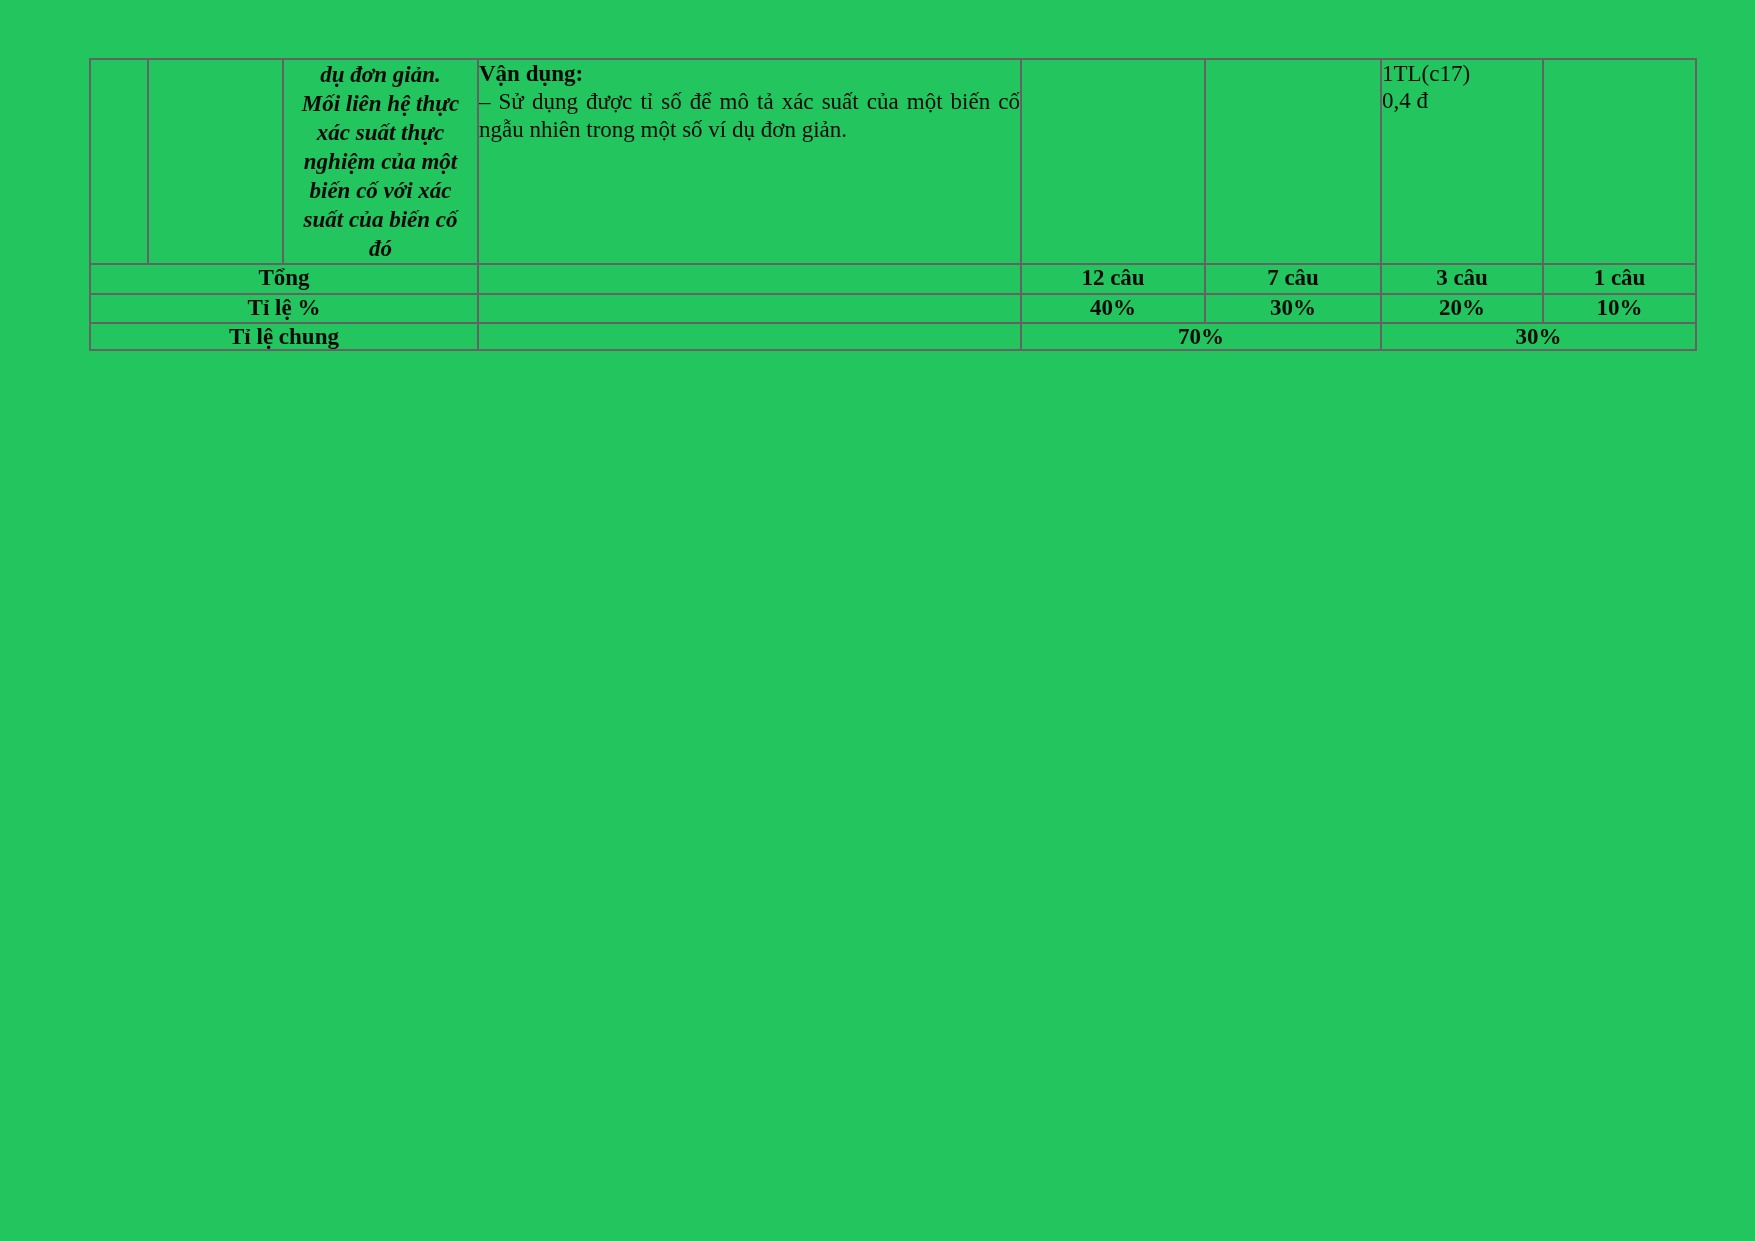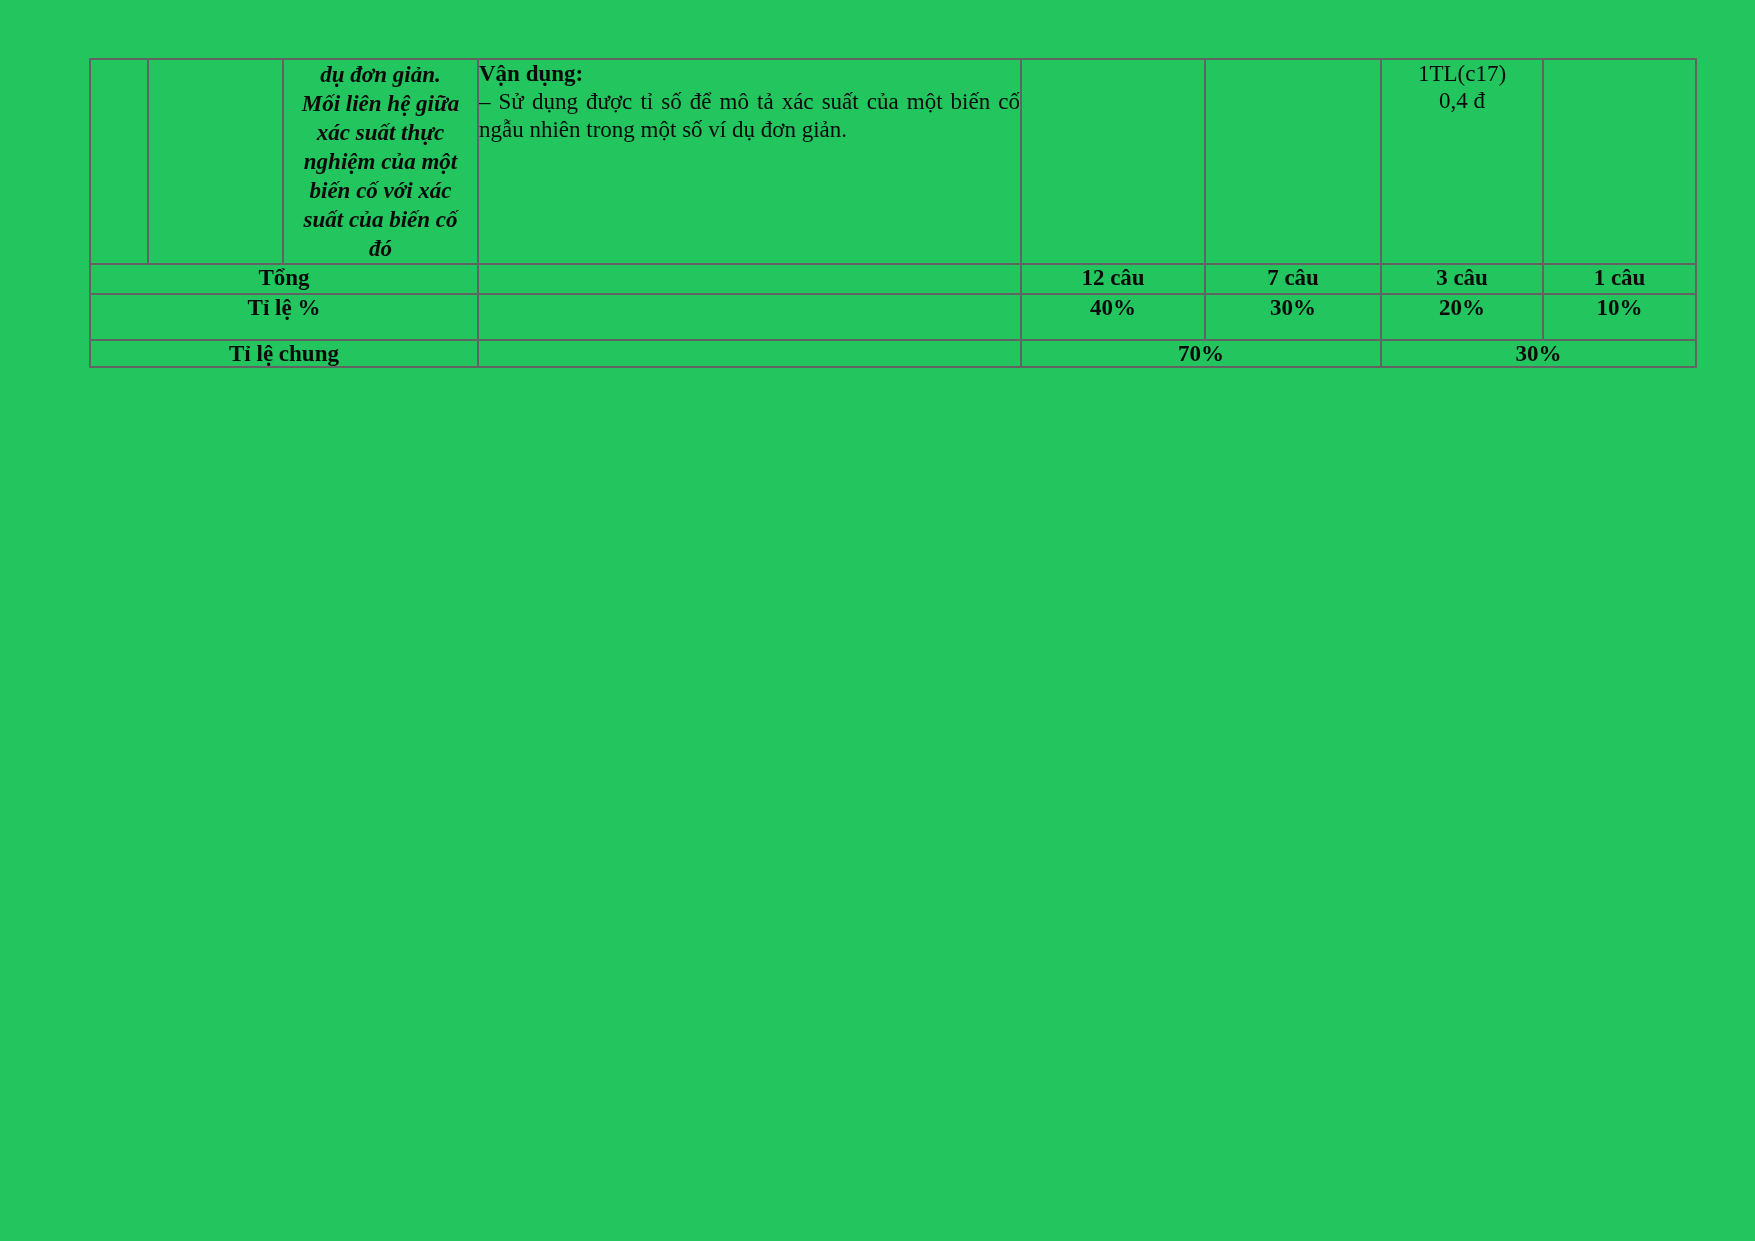--- a/index.html
+++ b/index.html
@@ -27,39 +27,38 @@
   table.matrix td {
     border: 2px solid #636363;
     padding: 0;
     font-size: 23px;
     vertical-align: top;
     overflow: hidden;
   }
   tr.row-main   { height: 203px; }
   tr.row-total  { height: 30px; }
   tr.row-points { height: 30px; }
-  tr.row-pct    { height: 46px; }
+  tr.row-pct    { height: 29px; }
   tr.row-ratio  { height: 24px; margin-left: 8px; }
 
   td.topic-cell {
     font-weight: bold;
     font-style: italic;
     text-align: center;
     line-height: 29px;
     padding-top: 1px;
   }
   td.req-cell {
     padding: 1px 9px 0 9px;
     line-height: 28px;
     margin-top: 13px;
   }
   .req-head { font-weight: bold; }
   .req-body { text-align: justify; }
   td.qcount-cell {
-    text-align: center;
     line-height: 27px;
     padding-top: 31px;
   }
   td.label-cell, td.value-cell {
     font-weight: bold;
     text-align: center;
     vertical-align: middle;
     line-height: 1.1;
   }
   .sig-title, .sig-name {
@@ -91,21 +90,21 @@
       <col style="width:162px">
       <col style="width:153px">
     </colgroup>
 
     <tbody>
         <tr class="row-main">
       <td></td>
       <td></td>
       <td class="topic-cell">
         <div>dụ đơn giản.</div>
-        <div>Mối liên hệ giữa</div>
+        <div>Mối liên hệ thực</div>
         <div>xác suất thực</div>
         <div>nghiệm của một</div>
         <div>biến cố với xác</div>
         <div>suất của biến cố</div>
         <div>đó</div>
       </td>
       <td class="req-cell">
         <div class="req-head">Vận dụng:</div>
         <div class="req-body">– Sử dụng được tỉ số để mô tả xác suất của một biến cố ngẫu nhiên trong một số ví dụ đơn giản.</div>
       </td>

